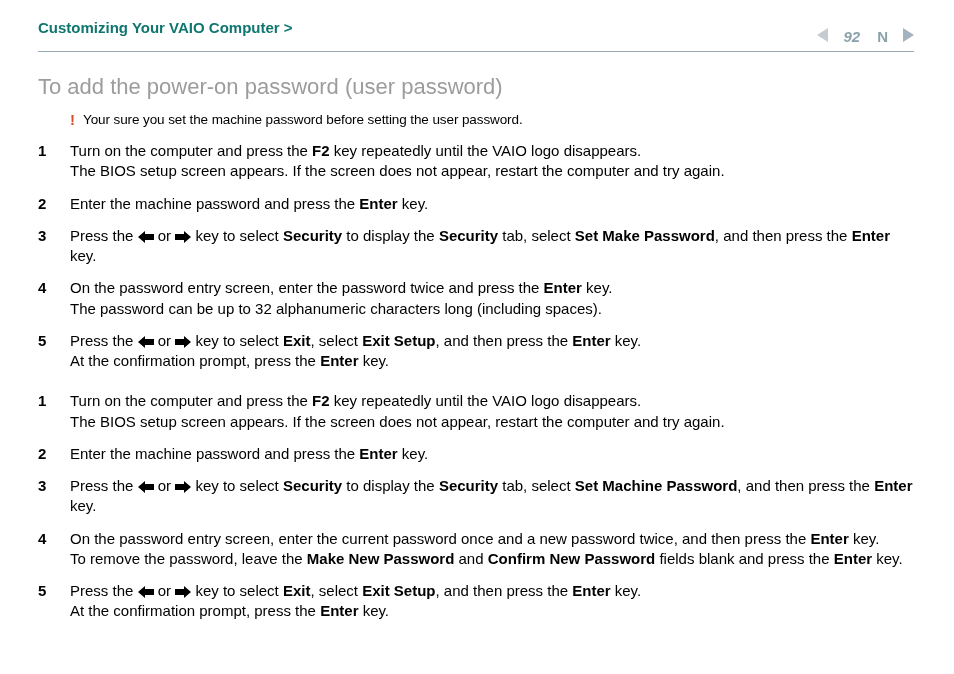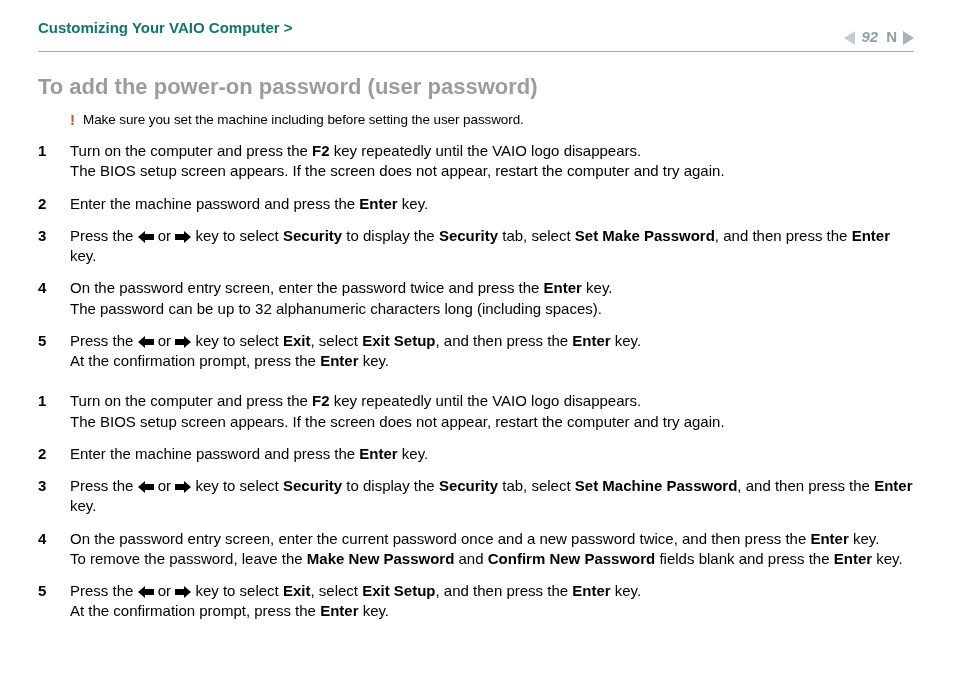--- a/index.html
+++ b/index.html
@@ -24,22 +24,22 @@
     color: #0f766e;
     font-weight: bold;
     font-size: 15px;
     line-height: 1.35;
   }
   .breadcrumb .chev {
     font-weight: bold;
   }
   .pager {
     display: flex;
-    align-items: flex-end;
-    gap: 4px;
+    align-items: flex-start;
+    gap: 13px;
     padding-top: 10px;
   }
   .pg-arrow {
     width: 0; height: 0;
     display: inline-block;
   }
   .pg-left {
     border-top: 7px solid transparent;
     border-bottom: 7px solid transparent;
     border-right: 11px solid #c4ccd1;
@@ -56,21 +56,21 @@
     font-size: 15px;
     padding: 0 2px;
   }
   .rule {
     border: none;
     border-top: 1px solid #97aab5;
     margin: 6px 0 22px 0;
   }
   h2.section {
     color: #9c9c9c;
-    font-weight: bold;
+    font-weight: normal;
     font-size: 22px;
     margin: 0 0 12px 0;
   }
   .warn-row {
     display: flex;
     align-items: flex-start;
     gap: 8px;
     margin: 0 0 14px 32px;
     font-size: 13.5px;
   }
@@ -127,21 +127,21 @@
       <span class="pg-arrow pg-right"></span>
     </div>
   </div>
 
   <hr class="rule">
 
   <h2 class="section">To add the power-on password (user password)</h2>
 
   <div class="warn-row">
     <span class="warn-mark">!</span>
-    <span class="cond">Make sure you set the machine including before setting the user password.</span>
+    <span class="cond">Your sure you set the machine password before setting the user password.</span>
   </div>
 
   <ol class="steps" id="steps1">
       <li>
         <span class="num">1</span>
         <span class="txt">Turn on the computer and press the <b>F2</b> key repeatedly until the VAIO logo disappears.<br>The BIOS setup screen appears. If the screen does not appear, restart the computer and try again.</span>
       </li>
       <li>
         <span class="num">2</span>
         <span class="txt">Enter the machine password and press the <b>Enter</b> key.</span>

